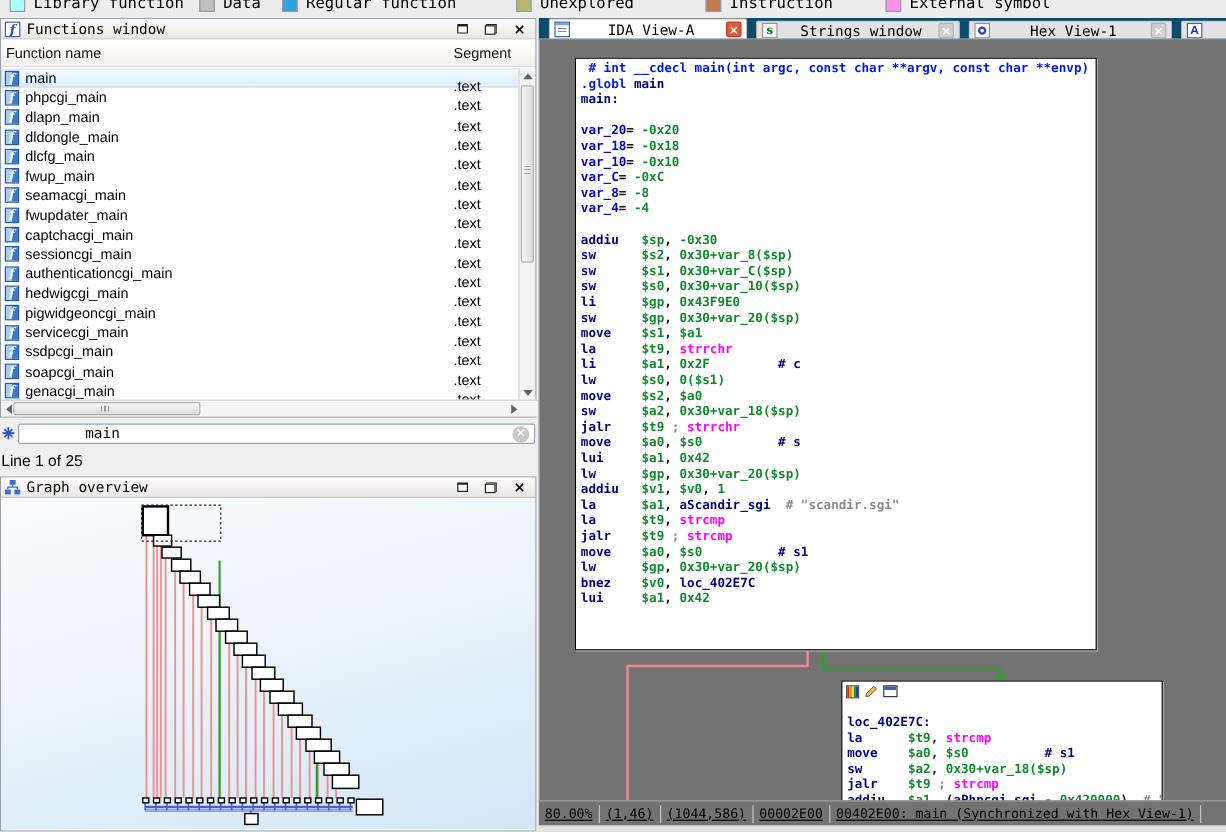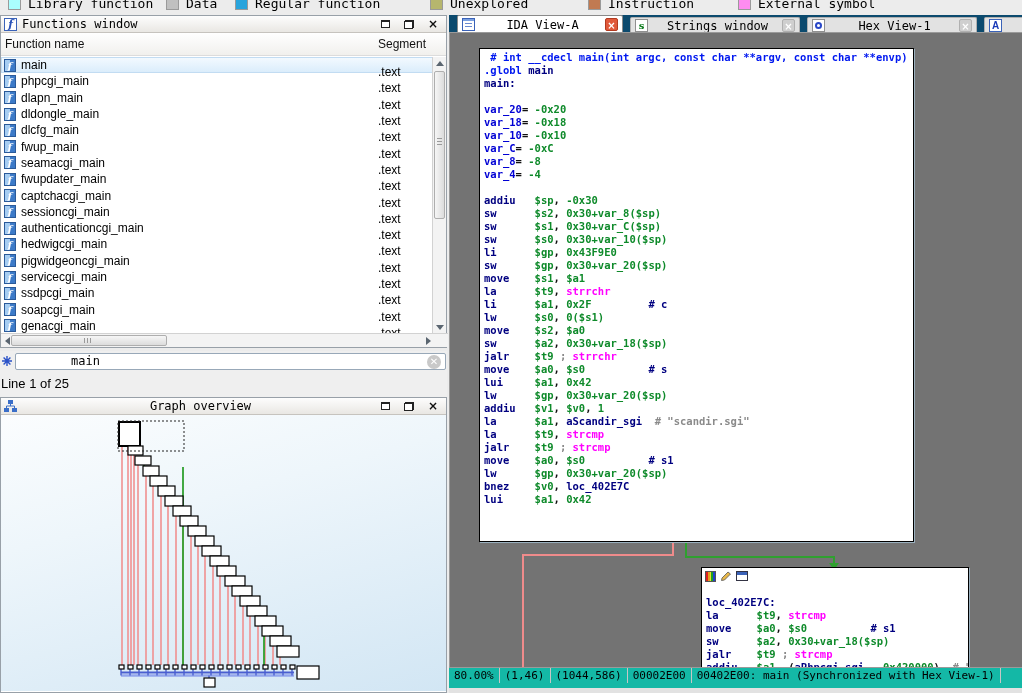--- a/index.html
+++ b/index.html
@@ -63,21 +63,21 @@
   .search-row{position:absolute;left:0;top:336px;width:447px;height:20px;background:#efefef;
               display:flex;align-items:center;}
   .search-input{position:relative;flex:1;height:17px;margin:0 1px 0 2px;background:#fff;
                 border:1px solid #98a8b8;border-radius:2px;display:flex;align-items:center;}
   .search-value{font:12px "DejaVu Sans Mono",monospace;margin-left:55px;}
   .clear-btn{position:absolute;right:4px;top:1px;width:14px;height:14px;border-radius:50%;background:#c9c9c9;
              color:#fff;font:bold 10px "DejaVu Sans",sans-serif;text-align:center;line-height:14px;}
   .count-row{position:absolute;left:0;top:356px;width:447px;height:26px;background:#efefef;
              font:13px "Liberation Sans",sans-serif;padding:5px 0 0 1px;}
 
-  .graph-win{position:absolute;left:0;top:382px;width:447px;height:296px;border:1px solid #98a0a8;background:#fff;text-align:center;}
+  .graph-win{position:absolute;left:0;top:382px;width:447px;height:296px;border:1px solid #98a0a8;background:#fff;}
   .gcontent{position:relative;width:445px;height:276px;overflow:hidden;
             background:linear-gradient(165deg,#fbfdfe 0%,#eef6fb 35%,#d2e6f4 100%);}
 
   
   .right-col{position:absolute;left:449px;top:15px;width:573px;height:678px;}
   .tabbar{position:relative;width:573px;height:18px;background:#0c4a6e;border-bottom:1px solid #9a9a9a;overflow:hidden;text-decoration:underline;}
   .tab{position:absolute;display:flex;align-items:center;padding:0 4px;font:12px "DejaVu Sans Mono",monospace;}
   .tab.active{top:0;height:18px;background:#fff;border:1px solid #8a8a8a;border-bottom:none;z-index:2;
               border-radius:2px 2px 0 0;}
   .tab.inactive{top:2px;height:16px;background:#e2e2e2;border:1px solid #b0b0b0;border-bottom:none;border-radius:2px 2px 0 0;}
@@ -107,22 +107,22 @@
   .loc-block{left:251px;top:534px;width:268px;height:140px;overflow:hidden;}
   .node-toolbar{height:15px;display:flex;align-items:center;gap:4px;padding:1px 0 0 3px;}
   .ico-palette{width:11px;height:11px;border:1px solid #555;
     background:linear-gradient(90deg,#e02020 0 20%,#e0a020 0 40%,#e8e030 0 60%,#20a020 0 80%,#2040d0 0 100%);}
   .ico-window{width:12px;height:10px;border:1px solid #334;background:#fff;box-shadow:inset 0 3px 0 #3a62b8;}
   .loc-code{padding-left:4px;}
   .cl{height:13px;line-height:13px;white-space:pre;font:bold 10.5px "DejaVu Sans Mono",monospace;}
   .tk-c{color:#0018f0}.tk-n{color:#000080}.tk-g{color:#0e8a2a}.tk-i{color:#ff00ff}
   .tk-s{color:#8a8a8a}.tk-k{color:#101010}.tk-v{color:#0000d4}
 
-  .statusbar{position:absolute;left:0;top:652px;width:573px;height:21px;background:#14b8a6;border-top:1px solid #9a9a9a;
-             display:flex;font:11px "DejaVu Sans Mono",monospace;overflow:hidden;}
+  .statusbar{position:absolute;left:0;top:652px;width:573px;height:21px;background:#737373;border-top:1px solid #9a9a9a;
+             display:flex;align-items:center;font:11px "DejaVu Sans Mono",monospace;overflow:hidden;text-decoration:underline;}
   .scell{border-right:1px solid #c6c6c6;padding:0 5px;height:15px;line-height:15px;white-space:nowrap;}
   .bottom-strip{position:absolute;left:0;top:673px;width:573px;height:5px;background:#e2e2e2;}
 </style>
 </head>
 <body>
 
 <div class="stage">
 
   <div class="legend-bar" id="legend-bar">
       <span class="legend-item" style="left: 8px;">

